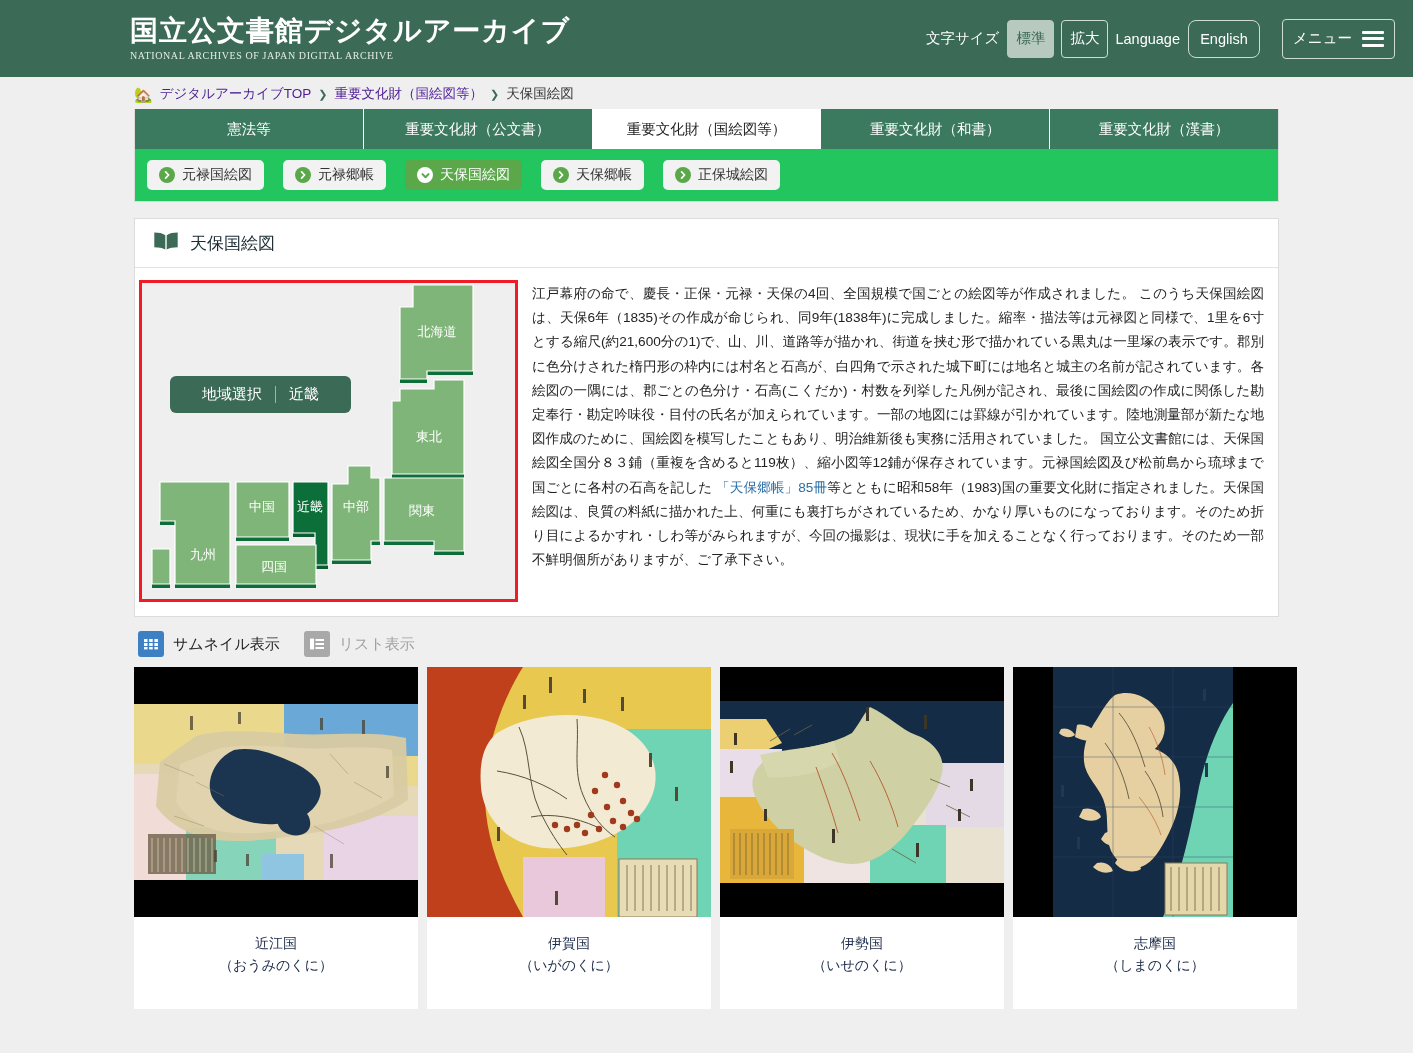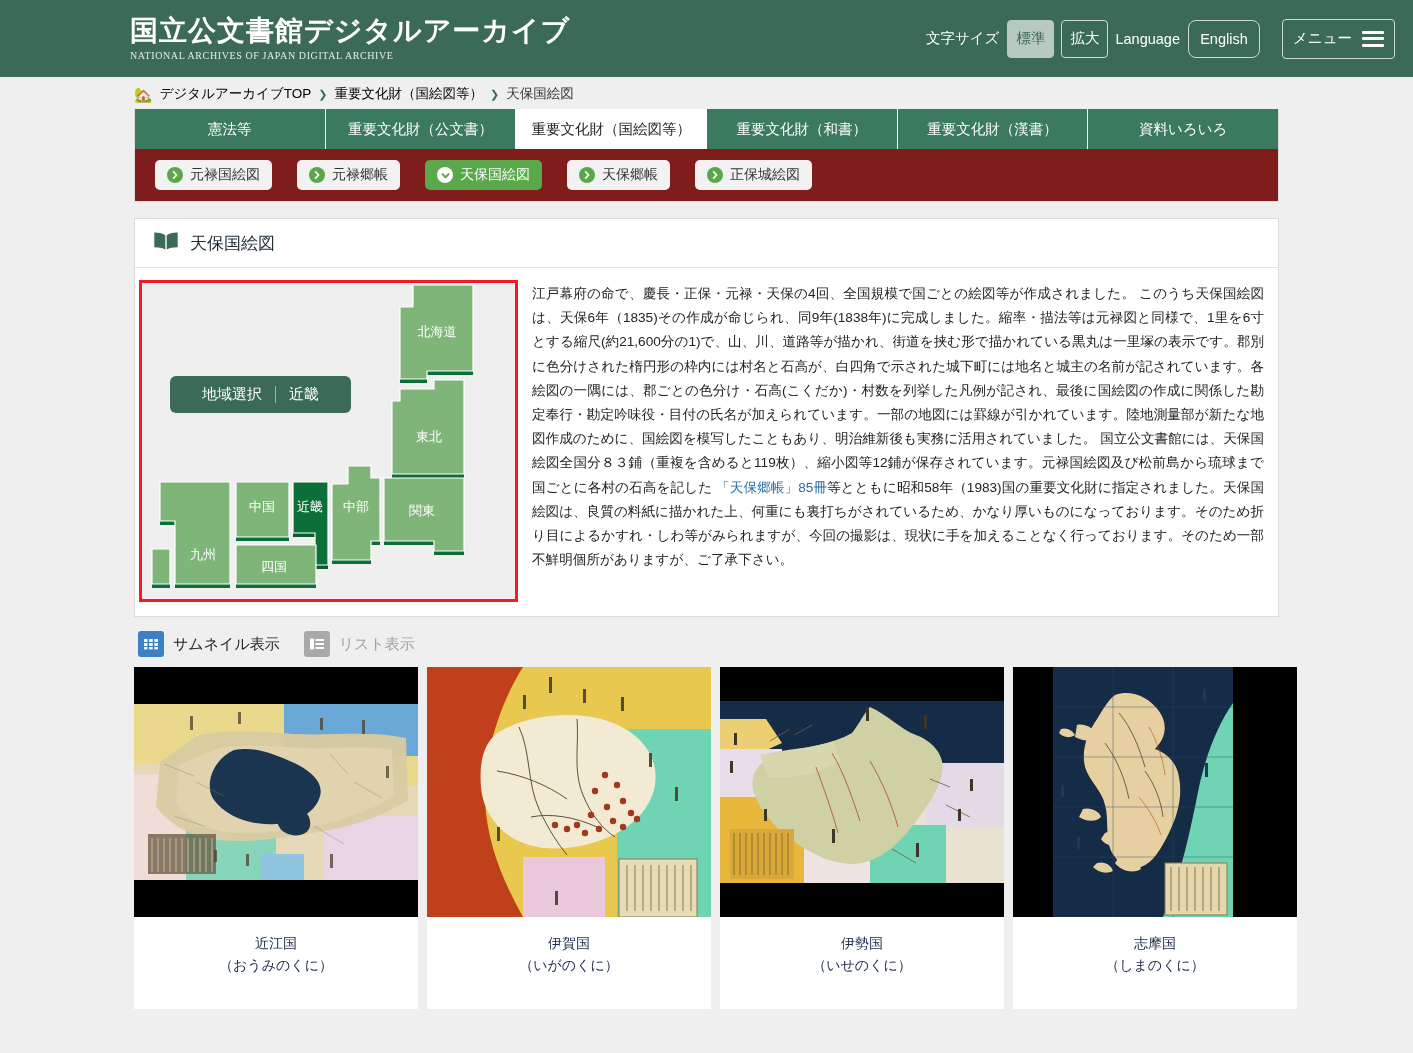--- a/index.html
+++ b/index.html
@@ -88,21 +88,21 @@
   }
 
   
   .breadcrumb {
     display: flex; align-items: center;
     padding: 8px 0 6px 134px;
     font-size: 13.5px;
     color: #333;
     gap: 7px;
   }
-  .crumb-link { color: #000000; cursor: pointer; }
+  .crumb-link { color: #4c1d95; cursor: pointer; }
   .crumb-current { color: #333333; }
   .crumb-sep { color: #3b6a56; font-size: 11px; }
   .home-icon { color: #3b6a56; font-size: 15px; line-height: 1; }
 
   
   .tab-panel {
     width: 1145px;
     margin-left: 134px;
     background: #ffffff;
     border: 1px solid #dcdcdc;
@@ -115,23 +115,23 @@
     background: #3b7a5f;
     color: #ffffff;
     font-size: 14.5px;
     border-right: 1px solid #ffffff;
     cursor: pointer;
   }
   .tab:last-child { border-right: none; }
   .tab.active { background: #ffffff; color: #222222; }
 
   .subtabs {
-    display: flex; align-items: center; gap: 25px;
-    padding: 11px 0 11px 20px;
-    background: #7f1d1d;
+    display: flex; align-items: center; gap: 19px;
+    padding: 11px 0 11px 12px;
+    background: #22c55e;
   }
   .subtab {
     display: inline-flex; align-items: center; gap: 7px;
     height: 30px; padding: 0 12px;
     background: #f2f2f2;
     border-radius: 5px;
     font-size: 14px;
     color: #333333;
     cursor: pointer;
   }
@@ -288,21 +288,20 @@
   <span class="crumb-current">天保国絵図</span>
 </div>
 
 <div class="tab-panel">
   <div class="tabs">
     <div class="tab">憲法等</div>
     <div class="tab">重要文化財（公文書）</div>
     <div class="tab active">重要文化財（国絵図等）</div>
     <div class="tab">重要文化財（和書）</div>
     <div class="tab">重要文化財（漢書）</div>
-    <div class="tab">資料いろいろ</div>
   </div>
 
   <div class="subtabs">
     <div class="subtab">
       <span class="subtab-ico">
         <svg width="8" height="8" viewBox="0 0 8 8">
             <path d="M2.6 0.8 L5.6 4 L2.6 7.2" fill="none" stroke="#ffffff" stroke-width="1.7" stroke-linecap="round" stroke-linejoin="round"></path>
           </svg>
       </span>
       <span>元禄国絵図</span>

